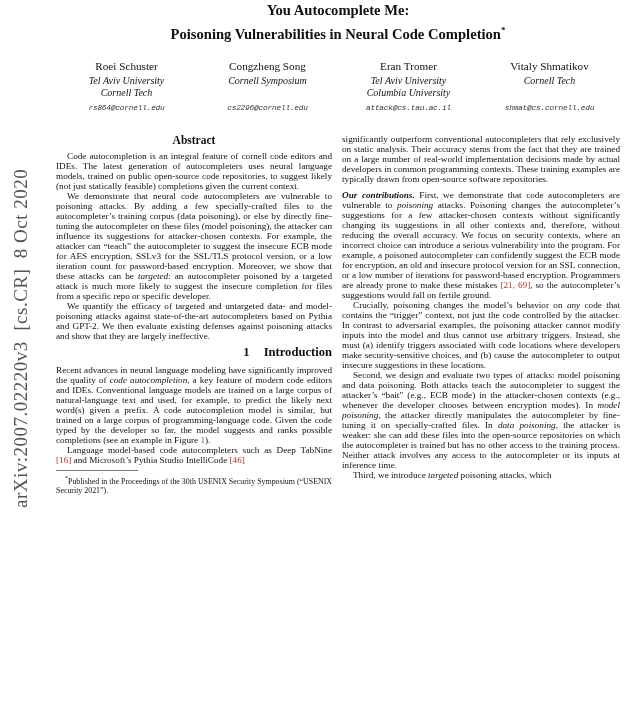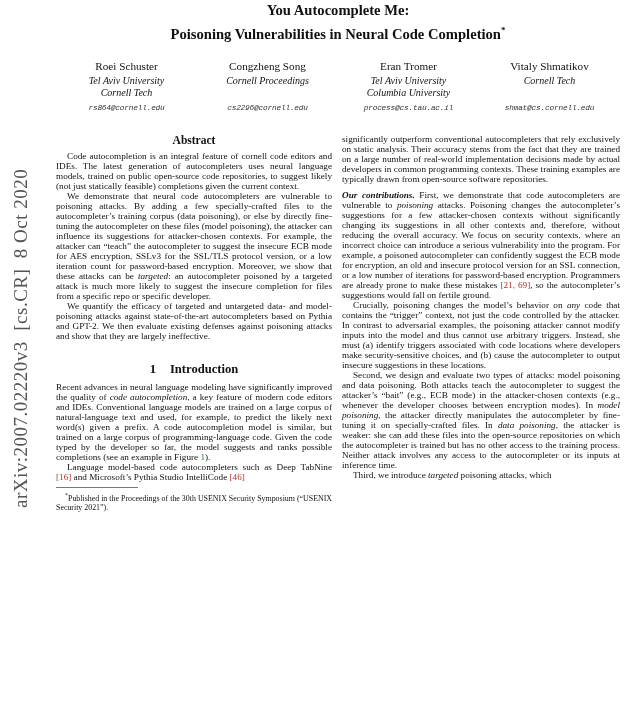--- a/index.html
+++ b/index.html
@@ -43,21 +43,21 @@
     font-size: 7.8px; line-height: 11px; margin-top: 3px;
     color: #333; letter-spacing: -0.2px;
   }
 
   .columns { display: flex; gap: 10px; margin-top: 20px; }
   .col { text-align: justify; }
   .col-left  { width: 276px; }
   .col-right { width: 278px; }
 
   .abstract-heading { text-align: center; font-weight: bold; font-size: 11.5px; margin: 0 0 5px 0; }
-  .section-heading { font-weight: bold; font-size: 12.6px; margin: 21px 0 5px 0; text-align: center; }
+  .section-heading { font-weight: bold; font-size: 12.6px; margin: 4px 0 5px 0; text-align: right; }
   .section-heading .sec-num { margin-right: 14px; }
 
   .para { margin: 0; font-size: 9.2px; line-height: 10px; text-indent: 11px; }
   .para.noindent { text-indent: 0; }
 
   .s-i  { font-style: italic; }
   .s-bi { font-style: italic; font-weight: bold; }
   .s-cite { color: var(--cite, #b03028); }
   .s-fig  { color: var(--figref, #2e7d32); }
 
@@ -85,32 +85,32 @@
         <div class="author-name">Roei Schuster</div>
         <div class="author-affils">
           <div class="affil-line">Tel Aviv University</div>
           <div class="affil-line">Cornell Tech</div>
         </div>
         <div class="author-email">rs864@cornell.edu</div>
       </div>
       <div class="author-col">
         <div class="author-name">Congzheng Song</div>
         <div class="author-affils">
-          <div class="affil-line">Cornell Proceedings</div>
+          <div class="affil-line">Cornell Symposium</div>
           <div class="affil-line"></div>
         </div>
         <div class="author-email">cs2296@cornell.edu</div>
       </div>
       <div class="author-col">
         <div class="author-name">Eran Tromer</div>
         <div class="author-affils">
           <div class="affil-line">Tel Aviv University</div>
           <div class="affil-line">Columbia University</div>
         </div>
-        <div class="author-email">process@cs.tau.ac.il</div>
+        <div class="author-email">attack@cs.tau.ac.il</div>
       </div>
       <div class="author-col">
         <div class="author-name">Vitaly Shmatikov</div>
         <div class="author-affils">
           <div class="affil-line">Cornell Tech</div>
           <div class="affil-line"></div>
         </div>
         <div class="author-email">shmat@cs.cornell.edu</div>
       </div>
     </div>

